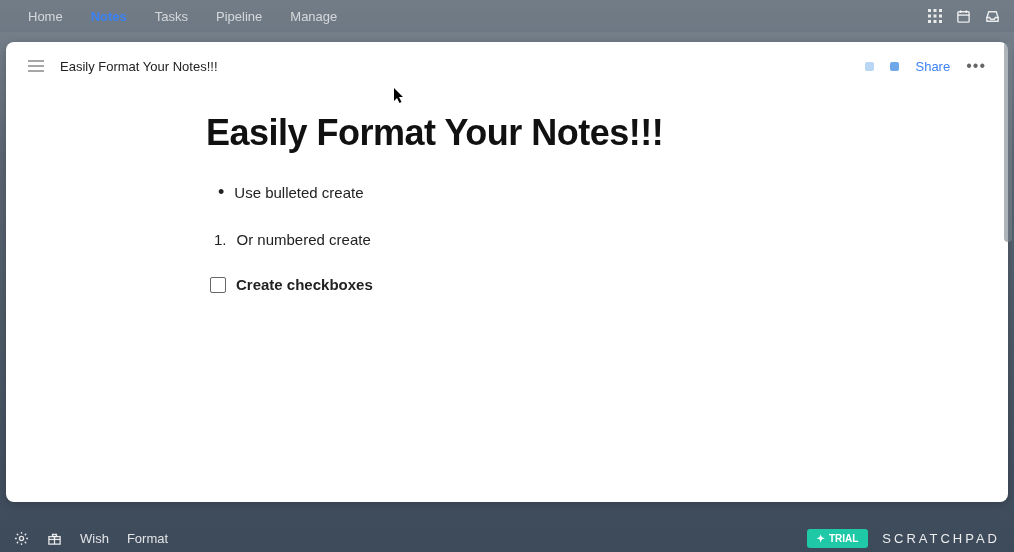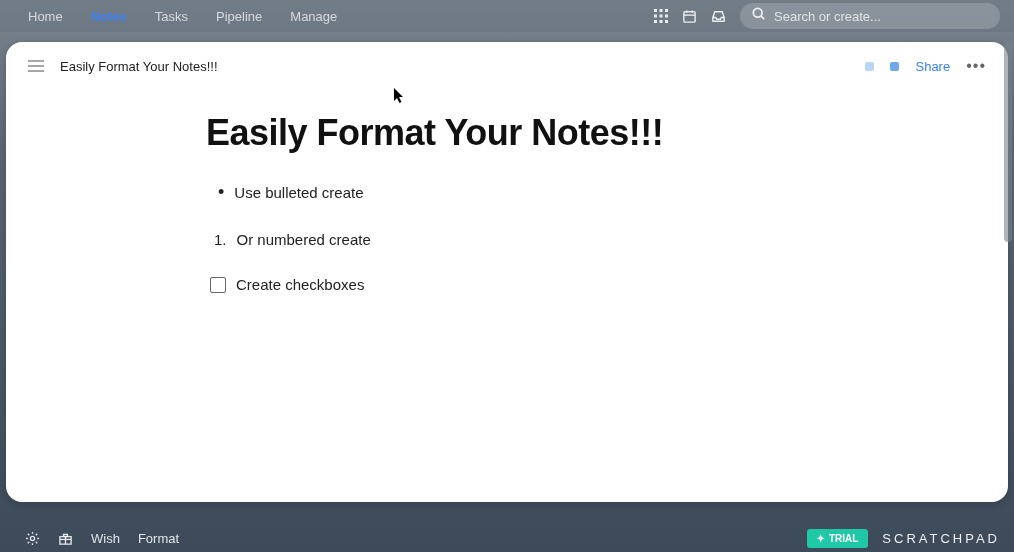--- a/index.html
+++ b/index.html
@@ -58,21 +58,21 @@
       flex: 1;
     }
     .search-wrap input::placeholder { color: rgba(255,255,255,0.75); }
     .note-card {
       position: absolute;
       top: 42px;
       left: 6px;
       right: 6px;
       bottom: 50px;
       background: #fff;
-      border-radius: 16px;
+      border-radius: 8px;
       box-shadow: 0 2px 10px rgba(0,0,0,0.2);
       display: flex;
       flex-direction: column;
     }
     .note-header {
       height: 48px;
       display: flex;
       align-items: center;
       padding: 0 22px;
       gap: 16px;
@@ -135,41 +135,42 @@
       align-items: center;
       gap: 10px;
       margin-bottom: 28px;
       padding-left: 8px;
     }
     .checkbox-item {
       display: flex;
       align-items: flex-end;
       gap: 10px;
       padding-left: 4px;
+      font-weight: bold;
     }
     .checkbox-box {
       width: 16px;
       height: 16px;
       border: 1.5px solid #666;
       border-radius: 2px;
       cursor: pointer;
     }
     .scrollbar {
       position: absolute;
       right: 2px;
       top: 42px;
       width: 8px;
       height: 200px;
       background: rgba(120,130,140,0.6);
       border-radius: 4px;
     }
     .bottombar {
       position: absolute;
       bottom: 0;
-      left: 11px;
+      left: 0;
       right: 0;
       height: 28px;
       display: flex;
       align-items: center;
       padding: 0 14px;
       gap: 18px;
       color: rgba(255,255,255,0.85);
       font-size: 13px;
     }
     .bottom-icon { cursor: pointer; display: flex; }
@@ -239,29 +240,20 @@
           <line x1="5" y1="1.5" x2="5" y2="4"></line>
           <line x1="11" y1="1.5" x2="11" y2="4"></line>
         </svg>
     </span>
     <span class="topbar-icon">
       <svg width="15" height="15" viewBox="0 0 16 16" fill="none" stroke="currentColor" stroke-width="1.5">
           <path d="M2 9 L2 13 L14 13 L14 9"></path>
           <path d="M2 9 L5 9 L6 11 L10 11 L11 9 L14 9 L12 3 L4 3 Z"></path>
         </svg>
     </span>
-    <div class="search-wrap">
-      <span>
-        <svg width="14" height="14" viewBox="0 0 16 16" fill="none" stroke="rgba(255,255,255,0.85)" stroke-width="2">
-            <circle cx="6.5" cy="6.5" r="5"></circle>
-            <line x1="10.5" y1="10.5" x2="14" y2="14"></line>
-          </svg>
-      </span>
-      <input type="text" placeholder="Search or create..." style="">
-    </div>
   </div>
 </div>
 
 <div class="note-card">
   <div class="note-header">
     <span class="hamburger">
       <svg width="16" height="12" viewBox="0 0 16 12" stroke="currentColor" stroke-width="1.5">
           <line x1="0" y1="1" x2="16" y2="1"></line>
           <line x1="0" y1="6" x2="16" y2="6"></line>
           <line x1="0" y1="11" x2="16" y2="11"></line>

